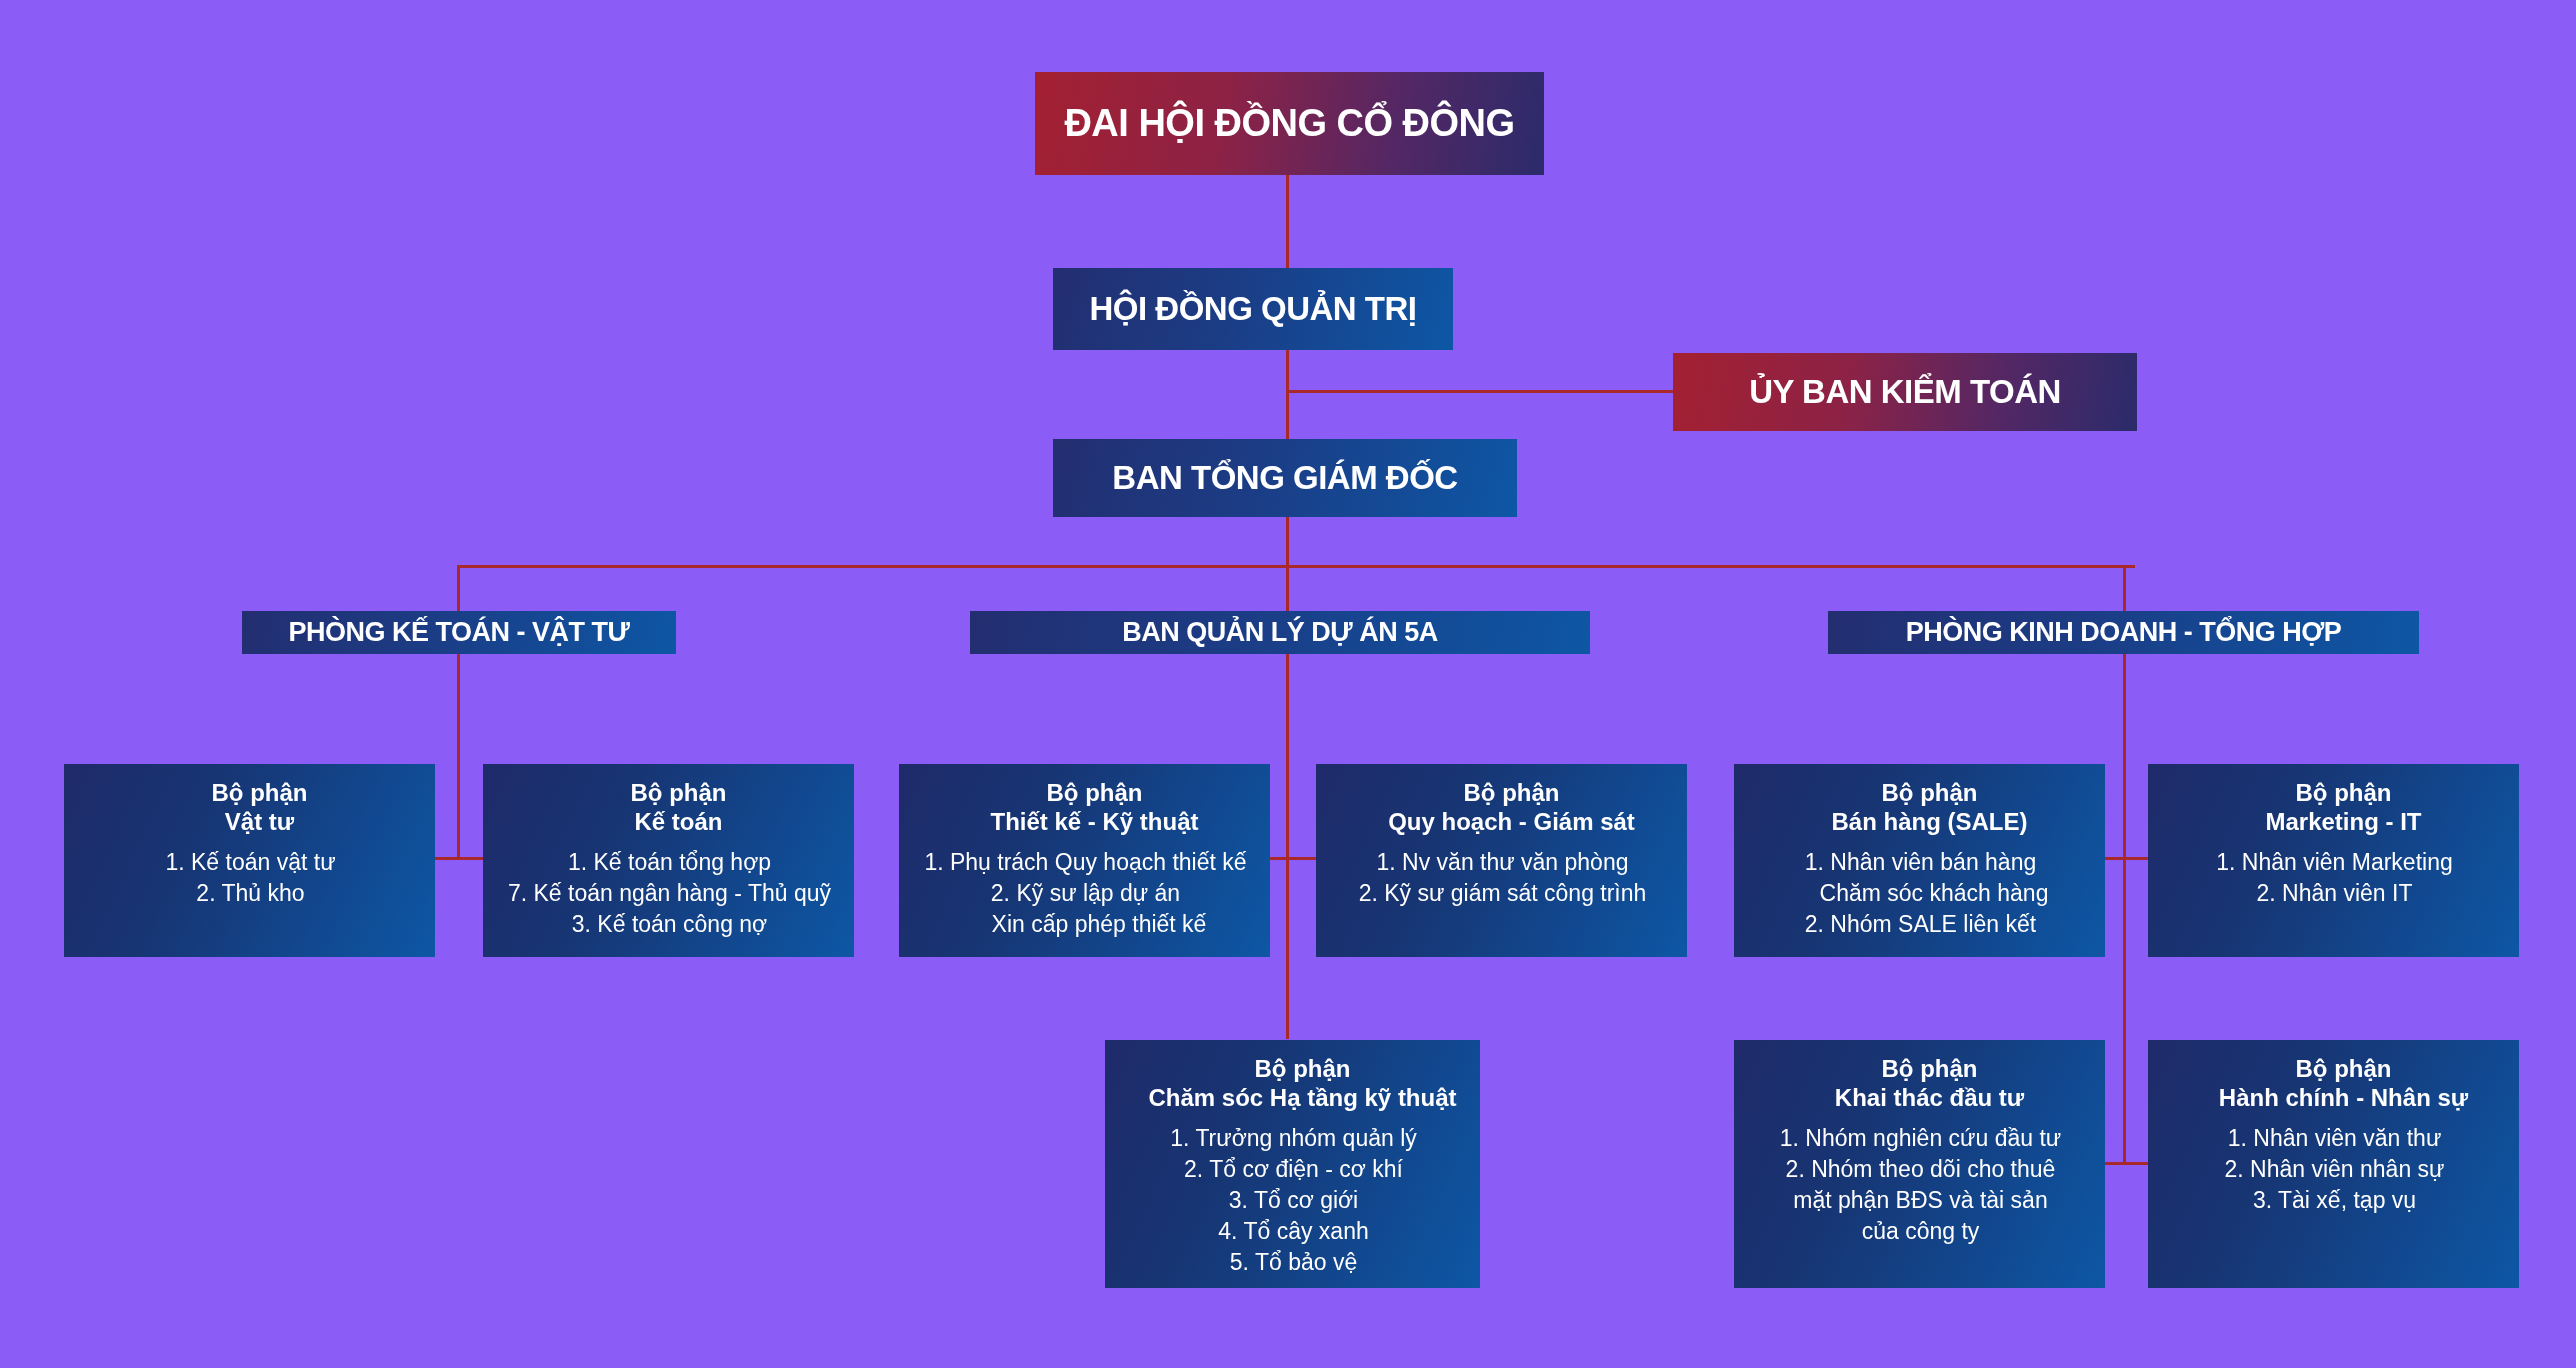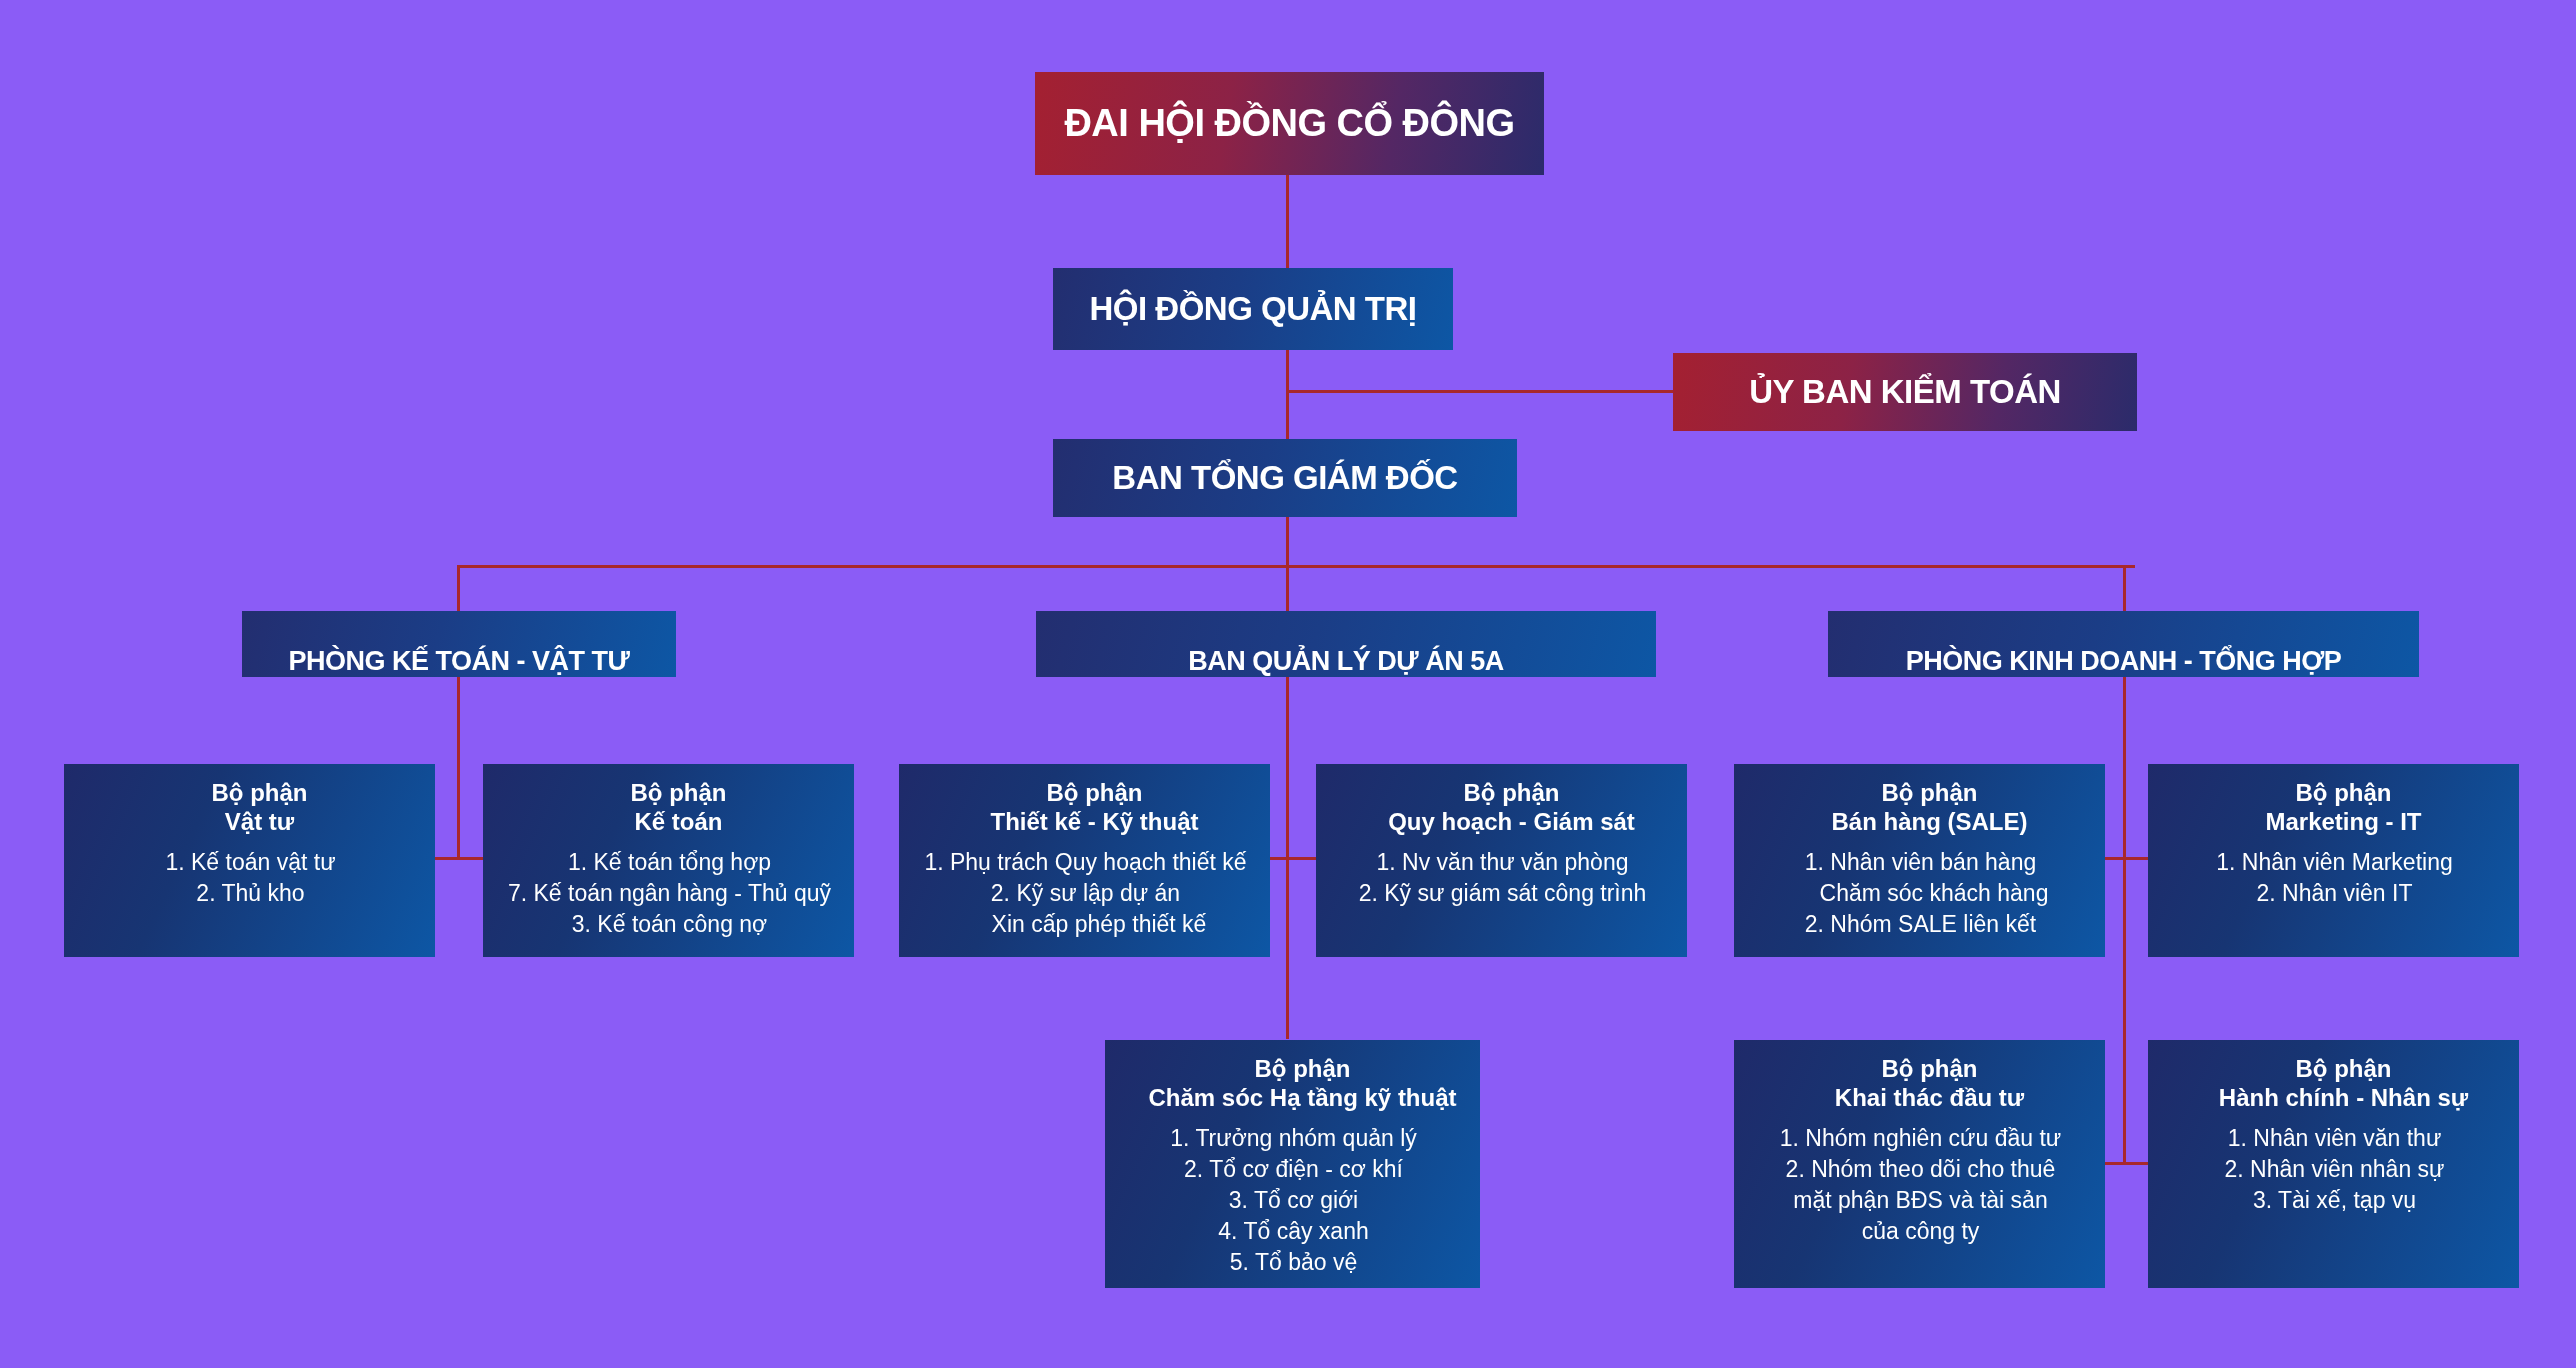--- a/index.html
+++ b/index.html
@@ -35,23 +35,23 @@
     align-items: center;
     justify-content: center;
     font-weight: 700;
     letter-spacing: -0.5px;
     white-space: nowrap;
   }
   .n-shareholders { left: 1035px; top: 72px; width: 509px; height: 103px; font-size: 38px; }
   .n-board        { left: 1053px; top: 268px; width: 400px; height: 82px; font-size: 33px; }
   .n-audit        { left: 1673px; top: 353px; width: 464px; height: 78px; font-size: 33px; }
   .n-exec         { left: 1053px; top: 439px; width: 464px; height: 78px; font-size: 33px; }
-  .dept { top: 611px; height: 66px; font-size: 27px; align-items: flex-end; }
+  .dept { top: 611px; height: 43px; font-size: 27px; }
   .d-accounting { left: 242px;  width: 434px; }
-  .d-project    { left: 1036px; width: 620px; }
+  .d-project    { left: 970px; width: 620px; }
   .d-business   { left: 1828px; width: 591px; }
 
   .unit {
     padding: 14px 11px 0 13px;
   }
   .row1 { top: 764px; height: 193px; width: 371px; }
   .row2 { top: 1040px; height: 248px; width: 371px; }
   .u-materials      { left: 64px; }
   .u-accounting     { left: 483px; }
   .u-design         { left: 899px; }

